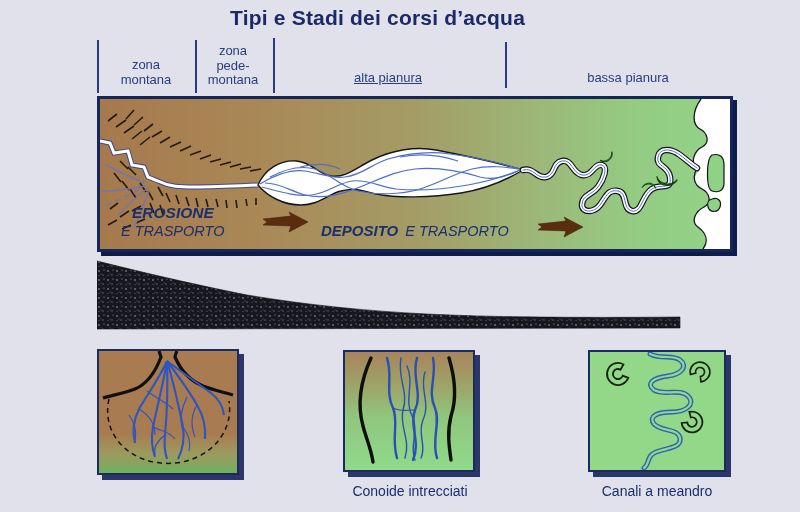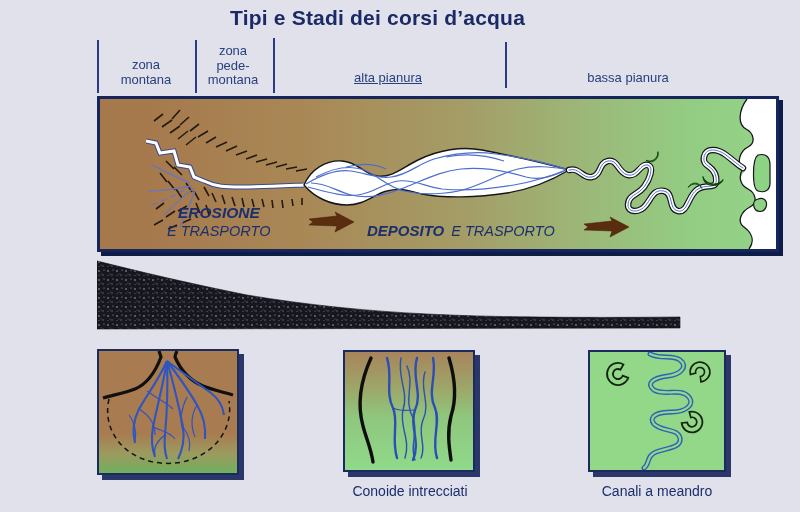--- a/index.html
+++ b/index.html
@@ -3,21 +3,21 @@
 <meta charset="utf-8">
 <style>
   html,body{margin:0;padding:0;}
   body{background:#e0e1ea;font-family:"Liberation Sans",sans-serif;}
   .page{position:relative;width:800px;height:512px;background:#e0e1ea;overflow:hidden;}
   .title{position:absolute;top:6px;left:0;width:800px;padding-right:45px;box-sizing:border-box;
          text-align:center;font-size:21px;font-weight:bold;color:#1b2a66;letter-spacing:0.2px;}
   .zone-label{position:absolute;text-align:center;font-size:13px;line-height:1.12;color:#27407f;}
   .tick{position:absolute;width:1.5px;background:#2a3c85;}
   .main-panel{position:absolute;left:97px;top:96px;width:630px;height:150px;
-              border:3px solid #16265c;box-shadow:4px 4px 0 #0e1c48;background:#a6794c;padding-left:46px;}
+              border:3px solid #16265c;box-shadow:4px 4px 0 #0e1c48;background:#a6794c;}
   .profile-wrap{position:absolute;left:97px;top:259px;width:585px;height:72px;}
   .fig-panel{position:absolute;border:2px solid #1c2b5e;box-shadow:5px 5px 0 #2b3768;background:#a87c50;}
   .fig-caption{position:absolute;text-align:center;font-size:14px;color:#1b2f6e;}
   svg{display:block;}
 </style>
 </head>
 <body>
 
 <div class="page">
 

